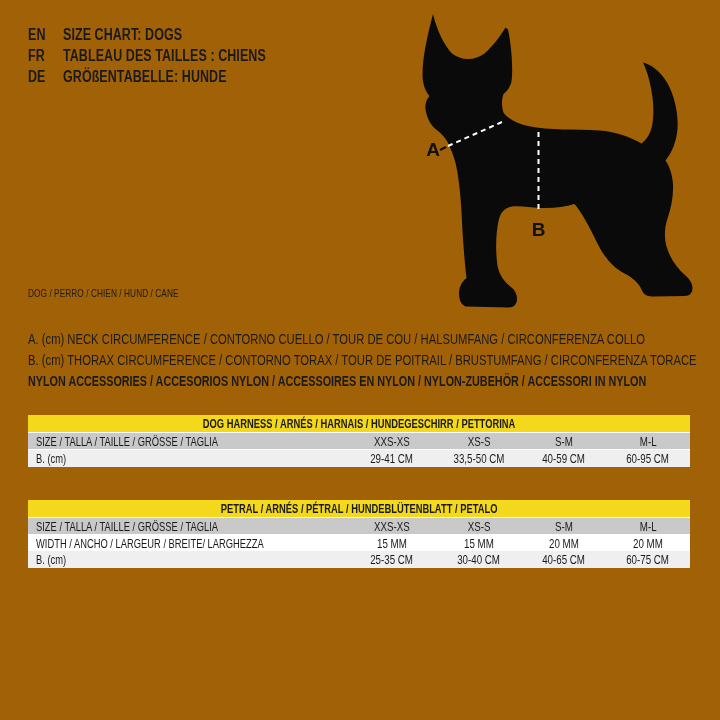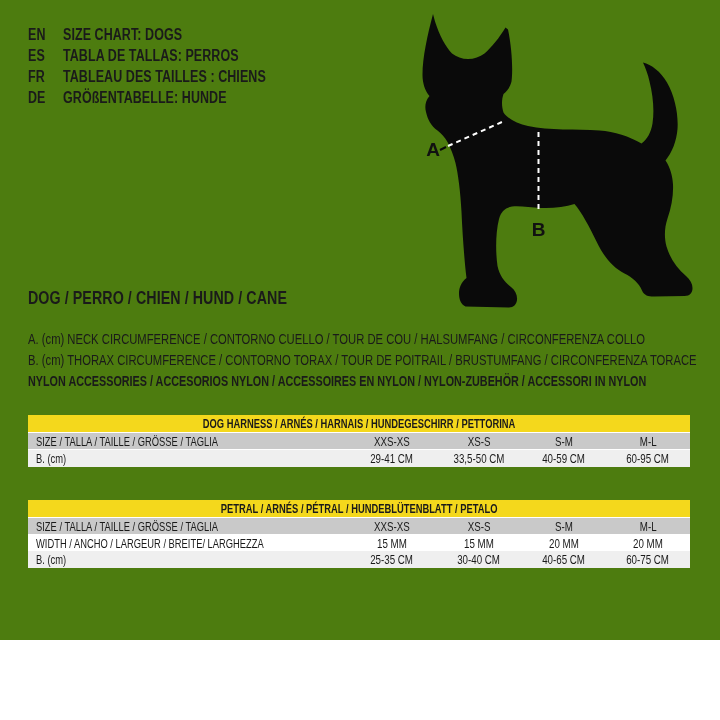--- a/index.html
+++ b/index.html
@@ -1,21 +1,21 @@
 <!DOCTYPE html>
 <html><head>
 <meta charset="utf-8">
 <style>
   html,body { margin:0; padding:0; }
   body {
     width:720px; height:720px; background:#ffffff;
     font-family:"Liberation Sans", sans-serif; color:#1a1a1a;
     -webkit-font-smoothing:antialiased;
   }
-  .sheet { position:relative; width:720px; height:640px; overflow:hidden; background:#4d7c0f; }
+  .sheet { position:relative; width:720px; height:720px; overflow:hidden; background:#a16207; }
 
   
   .cnd { display:inline-block; white-space:nowrap; }
   .o-l { transform-origin:0 50%; }
   .o-c { transform-origin:50% 50%; }
   .s72 { transform:scaleX(0.72); }
   .s75 { transform:scaleX(0.75); }
   .s78 { transform:scaleX(0.78); }
   .b   { font-weight:bold; }
 
@@ -23,21 +23,21 @@
   .langs { position:absolute; left:28px; top:25px; }
   .lang-row { display:flex; height:20.8px; align-items:center; font-size:16px; font-weight:bold; letter-spacing:.1px; }
   .lang-code { width:35px; }
 
   
   .dog-figure { position:absolute; left:410px; top:5px; width:300px; height:310px; }
   .dog-figure svg { display:block; width:300px; height:310px; }
   .marker-letter { font-family:"Liberation Sans", sans-serif; font-weight:bold; font-size:19px; fill:#111; }
 
   
-  .species { position:absolute; left:28px; top:287px; font-size:19px; font-weight:bold; letter-spacing:.1px; }
+  .species { position:absolute; left:28px; top:287px; font-size:11px; font-weight:normal; letter-spacing:.1px; }
   .legend { position:absolute; left:28px; top:328px; font-size:15px; }
   .legend .line { height:21px; display:flex; align-items:center; }
 
   
   table.size-table { position:absolute; left:28px; border-collapse:separate; border-spacing:0; table-layout:fixed; width:662px; font-size:13px; }
   table.t1 { top:415px; }
   table.t2 { top:500px; }
   col.c-label { width:320px; }
   col.c-v1 { width:88px; } col.c-v2 { width:86px; } col.c-v3 { width:84px; } col.c-v4 { width:84px; }
   td { padding:0; vertical-align:middle; overflow:hidden; }
@@ -50,24 +50,20 @@
 </style>
 </head>
 <body>
 
 <div class="sheet">
 
   <div class="langs">
     <div class="lang-row">
       <span class="lang-code"><span class="cnd o-l s78">EN</span></span>
       <span class="cnd o-l s78">SIZE CHART: DOGS</span>
-    </div>
-    <div class="lang-row">
-      <span class="lang-code"><span class="cnd o-l s78">ES</span></span>
-      <span class="cnd o-l s78">TABLA DE TALLAS: PERROS</span>
     </div>
     <div class="lang-row">
       <span class="lang-code"><span class="cnd o-l s78">FR</span></span>
       <span class="cnd o-l s78">TABLEAU DES TAILLES : CHIENS</span>
     </div>
     <div class="lang-row">
       <span class="lang-code"><span class="cnd o-l s78">DE</span></span>
       <span class="cnd o-l s78">GRÖßENTABELLE: HUNDE</span>
     </div>
   </div>

